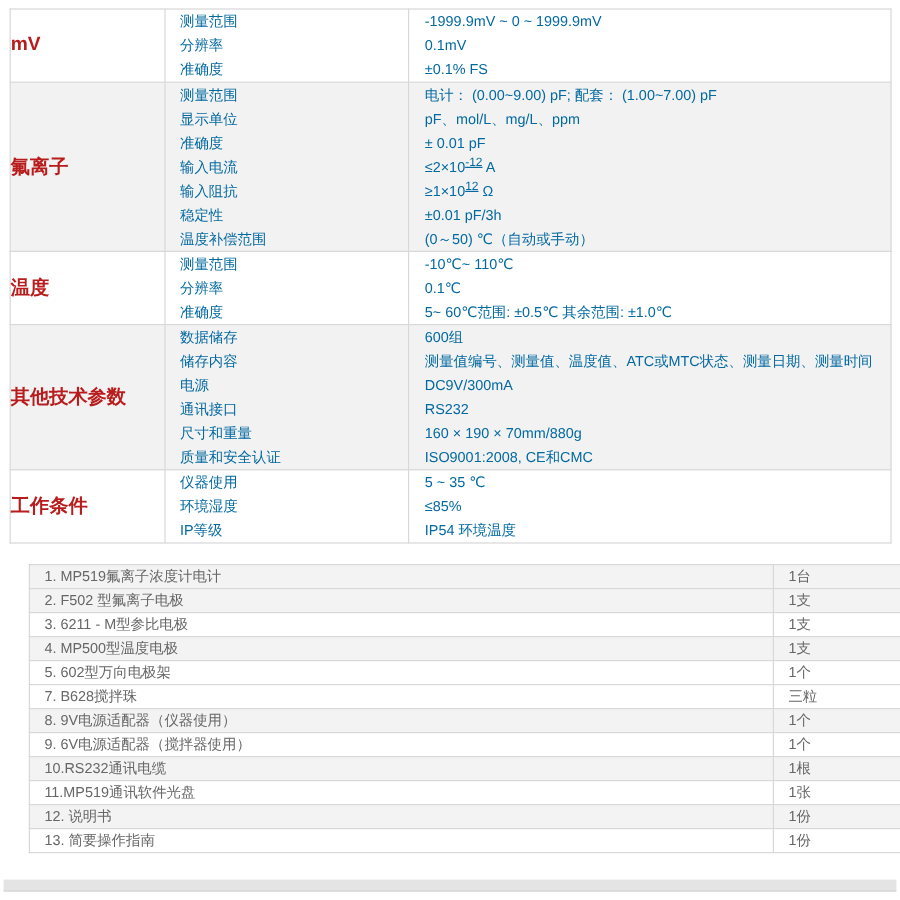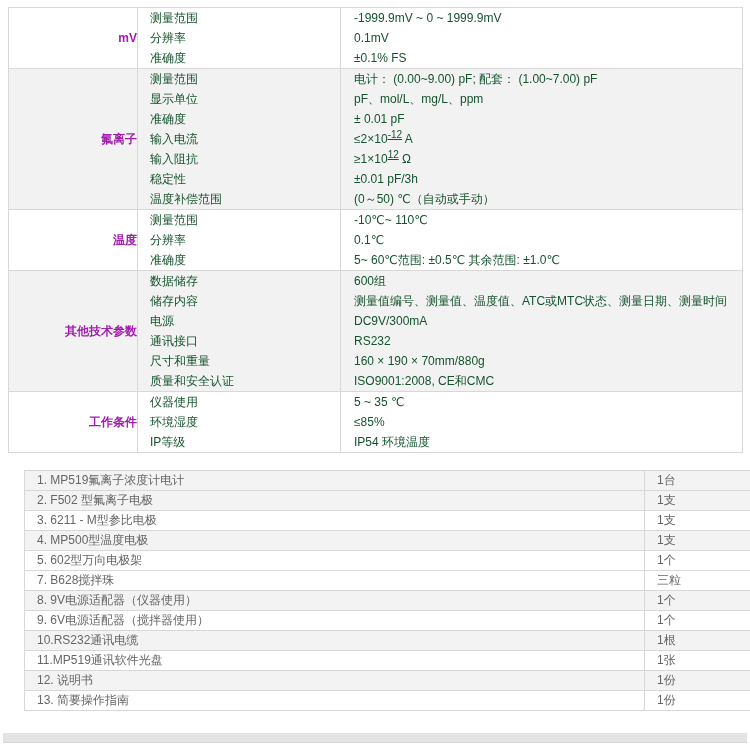--- a/index.html
+++ b/index.html
@@ -26,32 +26,32 @@
     table-layout: fixed;
   }
   table.spec-table td {
     border: 1px solid #d8d8d8;
     padding: 0;
     vertical-align: top;
     background: #ffffff;
   }
   table.spec-table td.cat {
     vertical-align: middle;
-    text-align: right;
+    text-align: left;
     font-weight: bold;
-    font-size: 12px;
-    color: #a21caf;
+    font-size: 16px;
+    color: #b91c1c;
   }
   table.spec-table tr.shaded td { background: #f2f2f2; }
   .line {
     height: 20px;
     line-height: 20px;
     padding: 0 6px 0 12px;
     font-size: 12px;
-    color: #14532d;
+    color: #0369a1;
     white-space: nowrap;
     overflow: hidden;
   }
   td.values .line { padding-left: 13px; }
   .line sup {
     font-size: 10px;
     line-height: 0;
     vertical-align: super;
     text-decoration: underline;
   }

